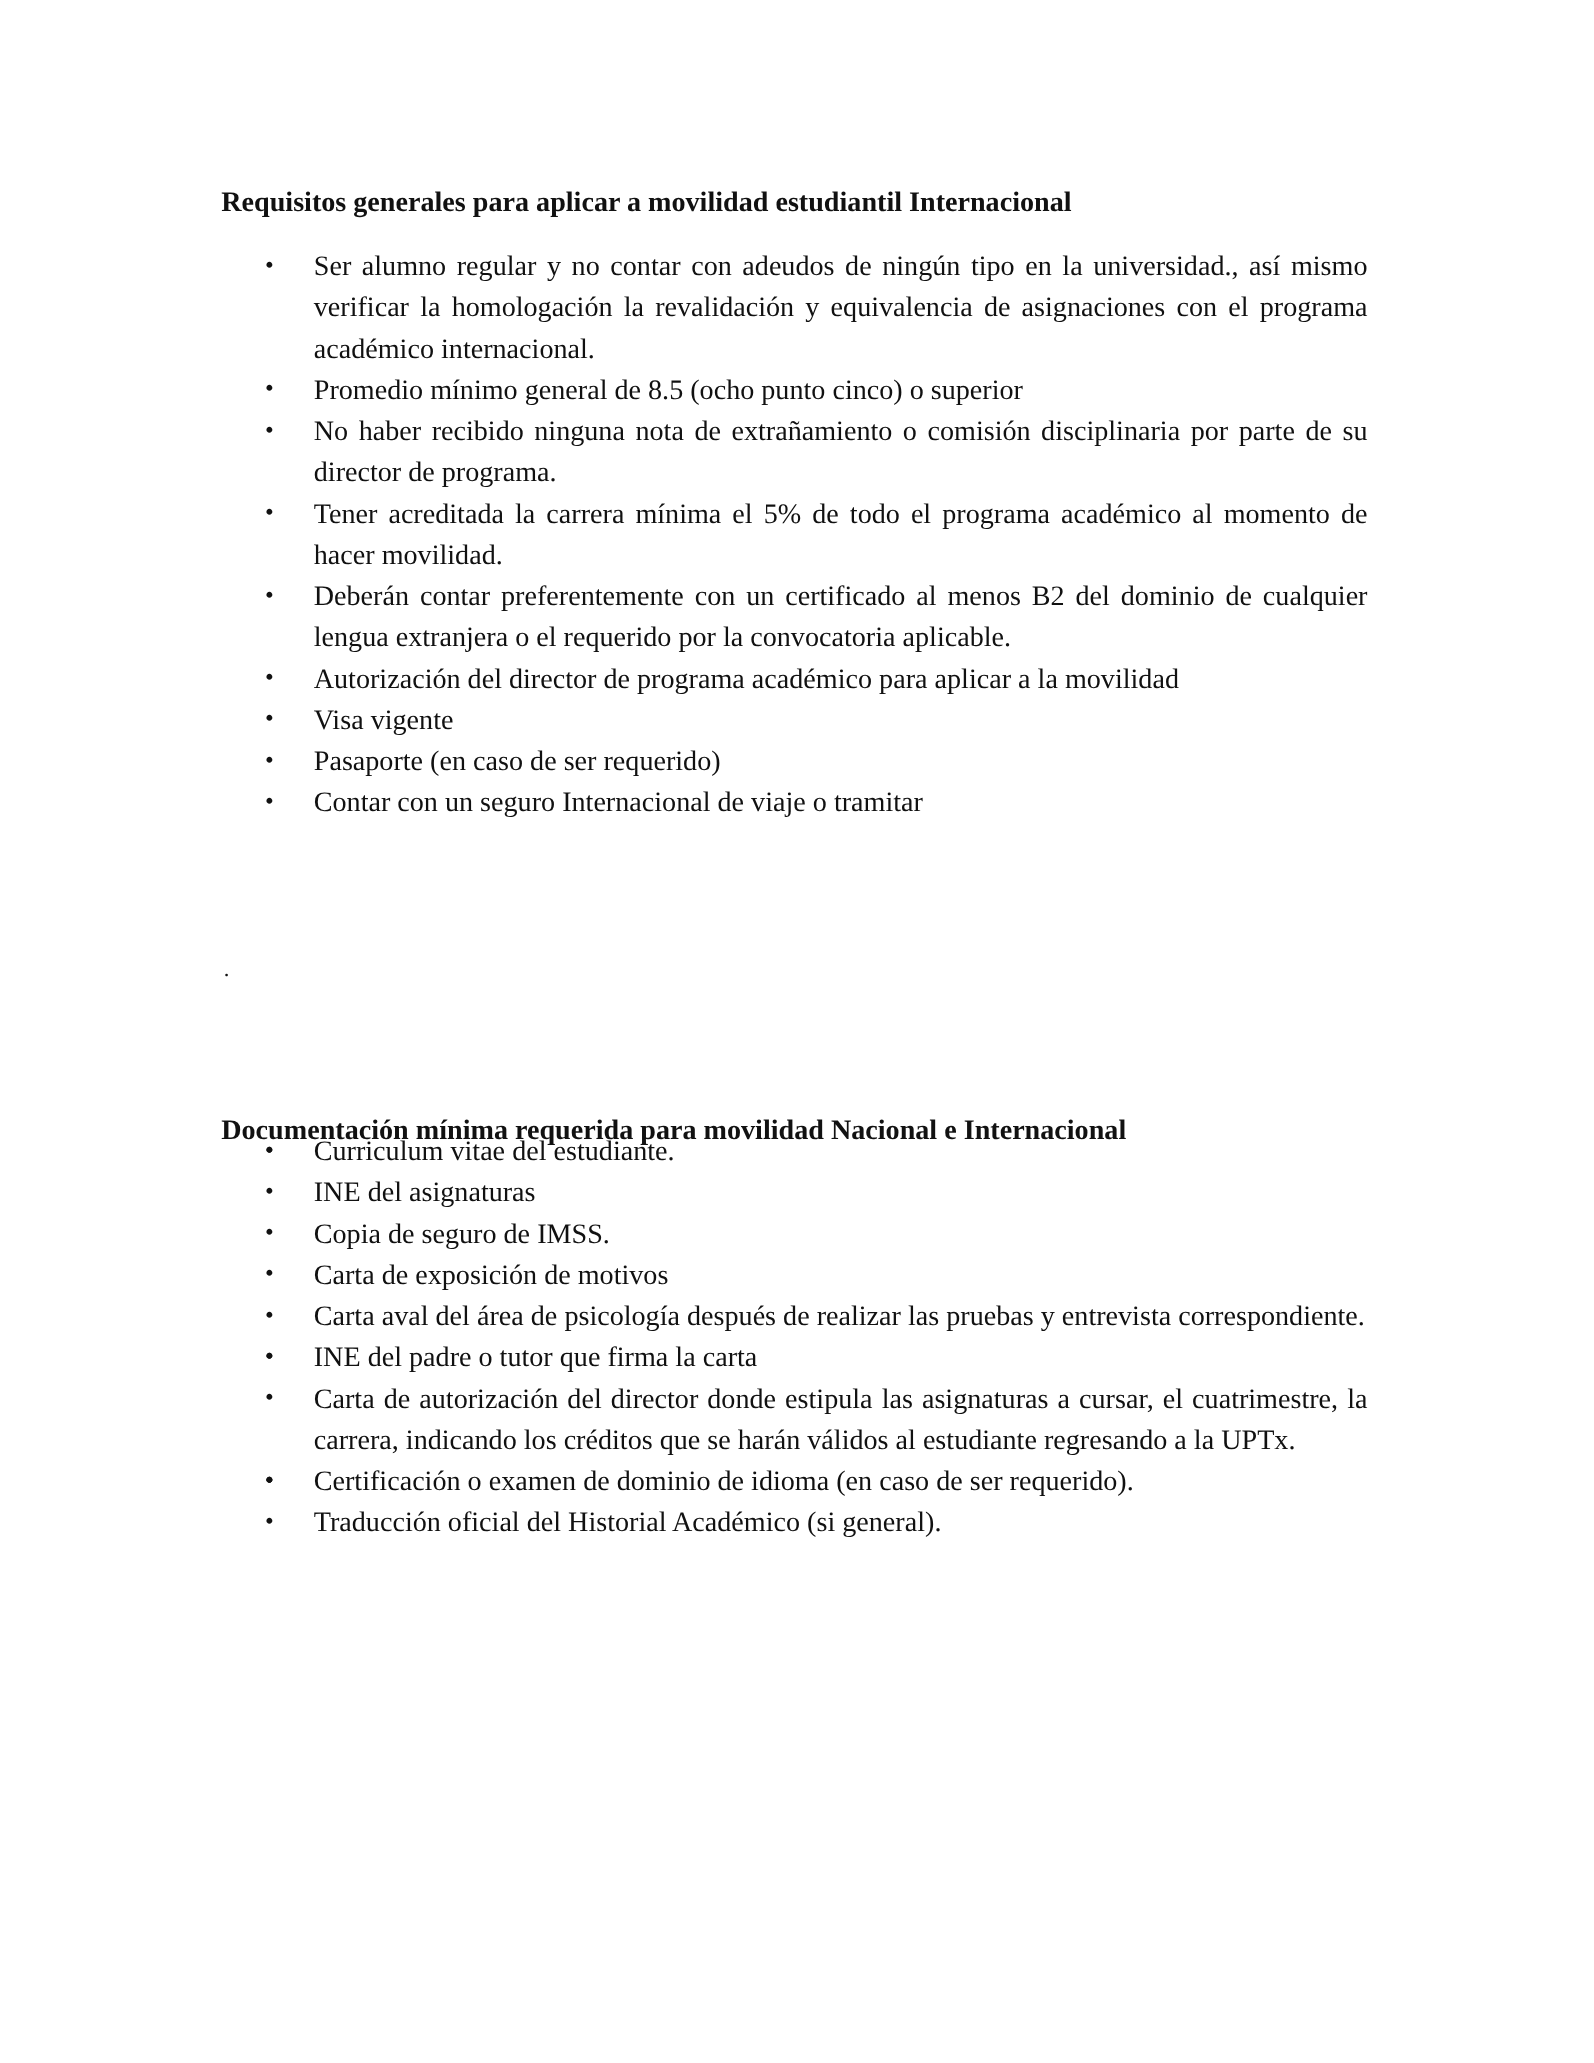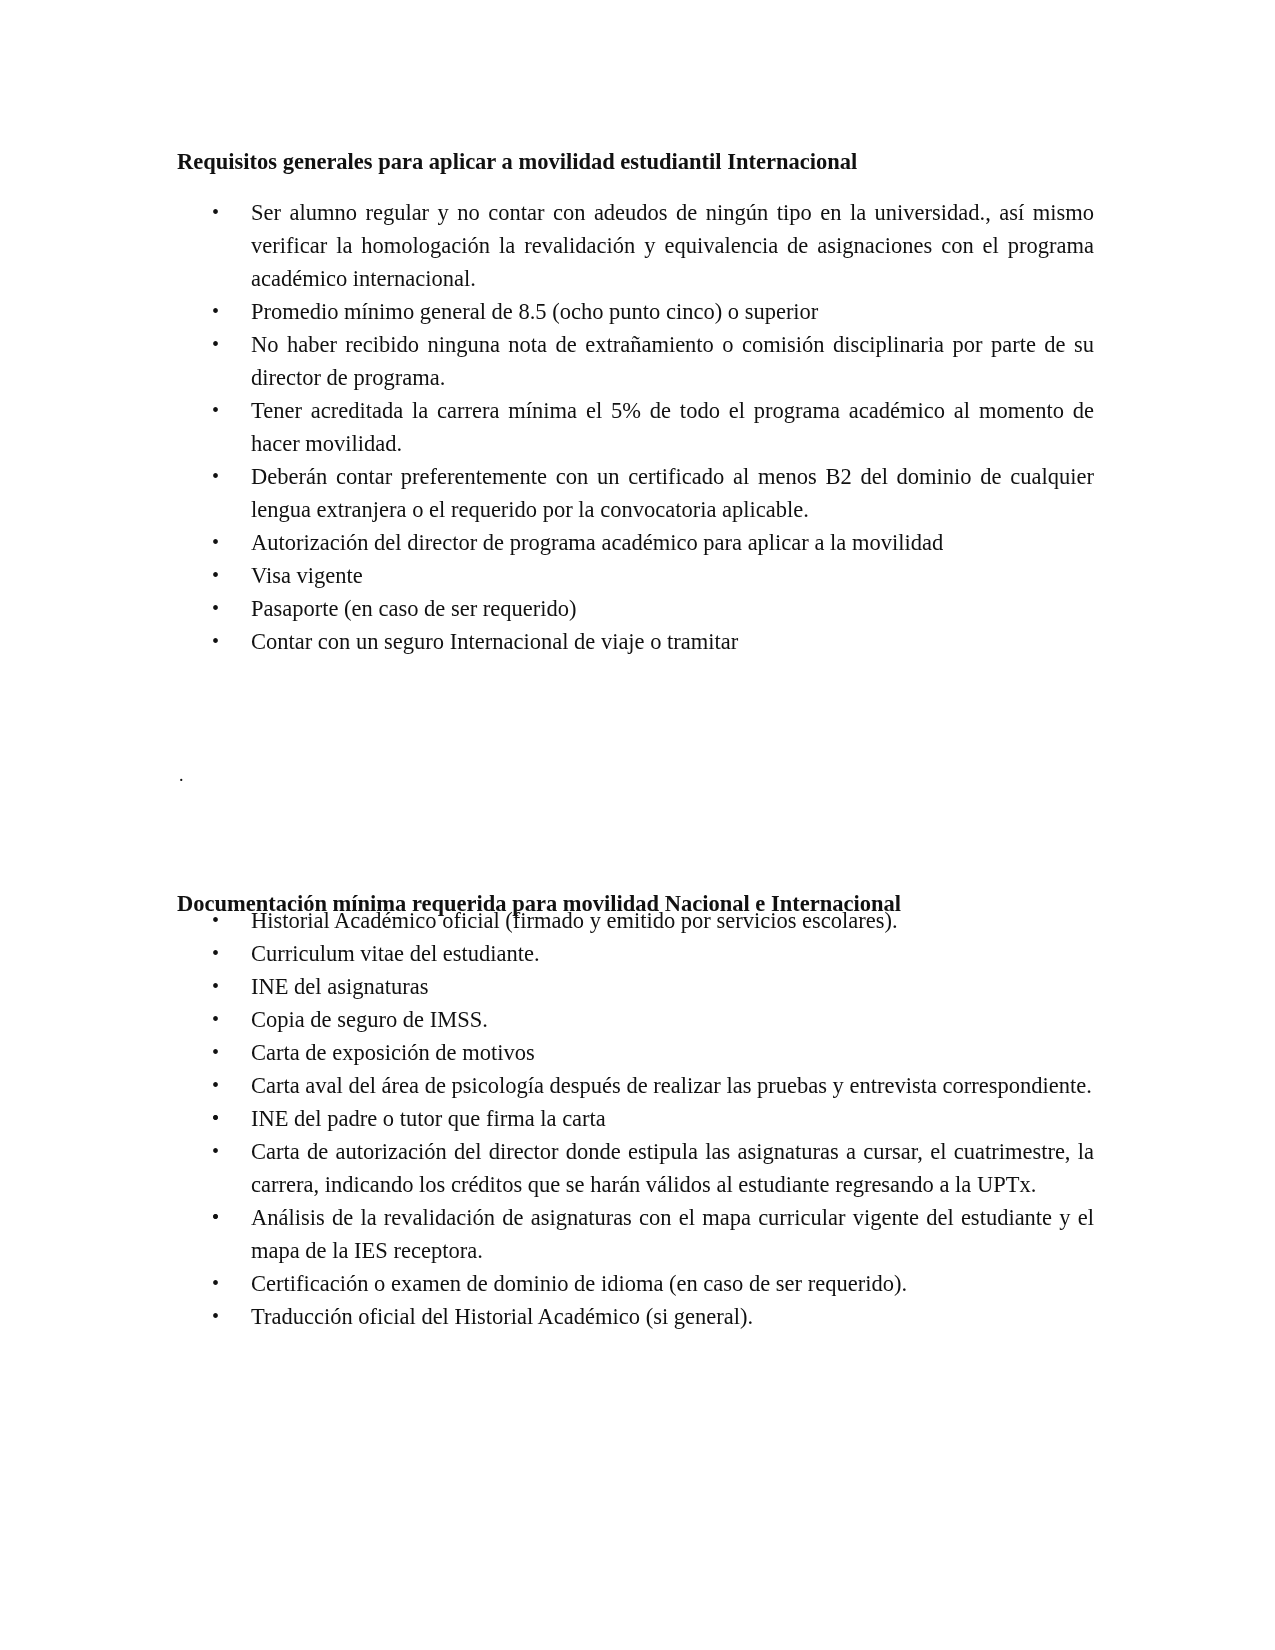--- a/index.html
+++ b/index.html
@@ -31,27 +31,27 @@
     <li><span class="bullet">•</span><span>Autorización del director de programa académico para aplicar a la movilidad</span></li>
     <li><span class="bullet">•</span><span>Visa vigente</span></li>
     <li><span class="bullet">•</span><span>Pasaporte (en caso de ser requerido)</span></li>
     <li><span class="bullet">•</span><span>Contar con un seguro Internacional de viaje o tramitar</span></li>
   </ul>
 
   <div class="dot">.</div>
 
   <h2 class="heading h2">Documentación mínima requerida para movilidad Nacional e Internacional</h2>
   <ul class="list list2">
-    <li><span class="bullet">•</span><span>Historial Académico oficial (firmado y emitido por servicios escolares).</span></li>
+    <li><span class="bullet">•</span></li>
     <li><span class="bullet">•</span><span>Curriculum vitae del estudiante.</span></li>
     <li><span class="bullet">•</span><span>INE del asignaturas</span></li>
     <li><span class="bullet">•</span><span>Copia de seguro de IMSS.</span></li>
     <li><span class="bullet">•</span><span>Carta de exposición de motivos</span></li>
     <li><span class="bullet">•</span><span>Carta aval del área de psicología después de realizar las pruebas y entrevista correspondiente.</span></li>
     <li><span class="bullet">•</span></li>
     <li><span class="bullet">•</span><span>INE del padre o tutor que firma la carta</span></li>
     <li><span class="bullet">•</span><span>Carta de autorización del director donde estipula las asignaturas a cursar, el cuatrimestre, la carrera, indicando los créditos que se harán válidos al estudiante regresando a la UPTx.</span></li>
     <li><span class="bullet">•</span></li>
-    <li><span class="bullet">•</span><span>Análisis de la revalidación de asignaturas con el mapa curricular vigente del estudiante y el mapa de la IES receptora.</span></li>
+    <li><span class="bullet">•</span></li>
     <li><span class="bullet">•</span><span>Certificación o examen de dominio de idioma (en caso de ser requerido).</span></li>
     <li><span class="bullet">•</span><span>Traducción oficial del Historial Académico (si general).</span></li>
   </ul>
 </div>
 
 </body></html>

